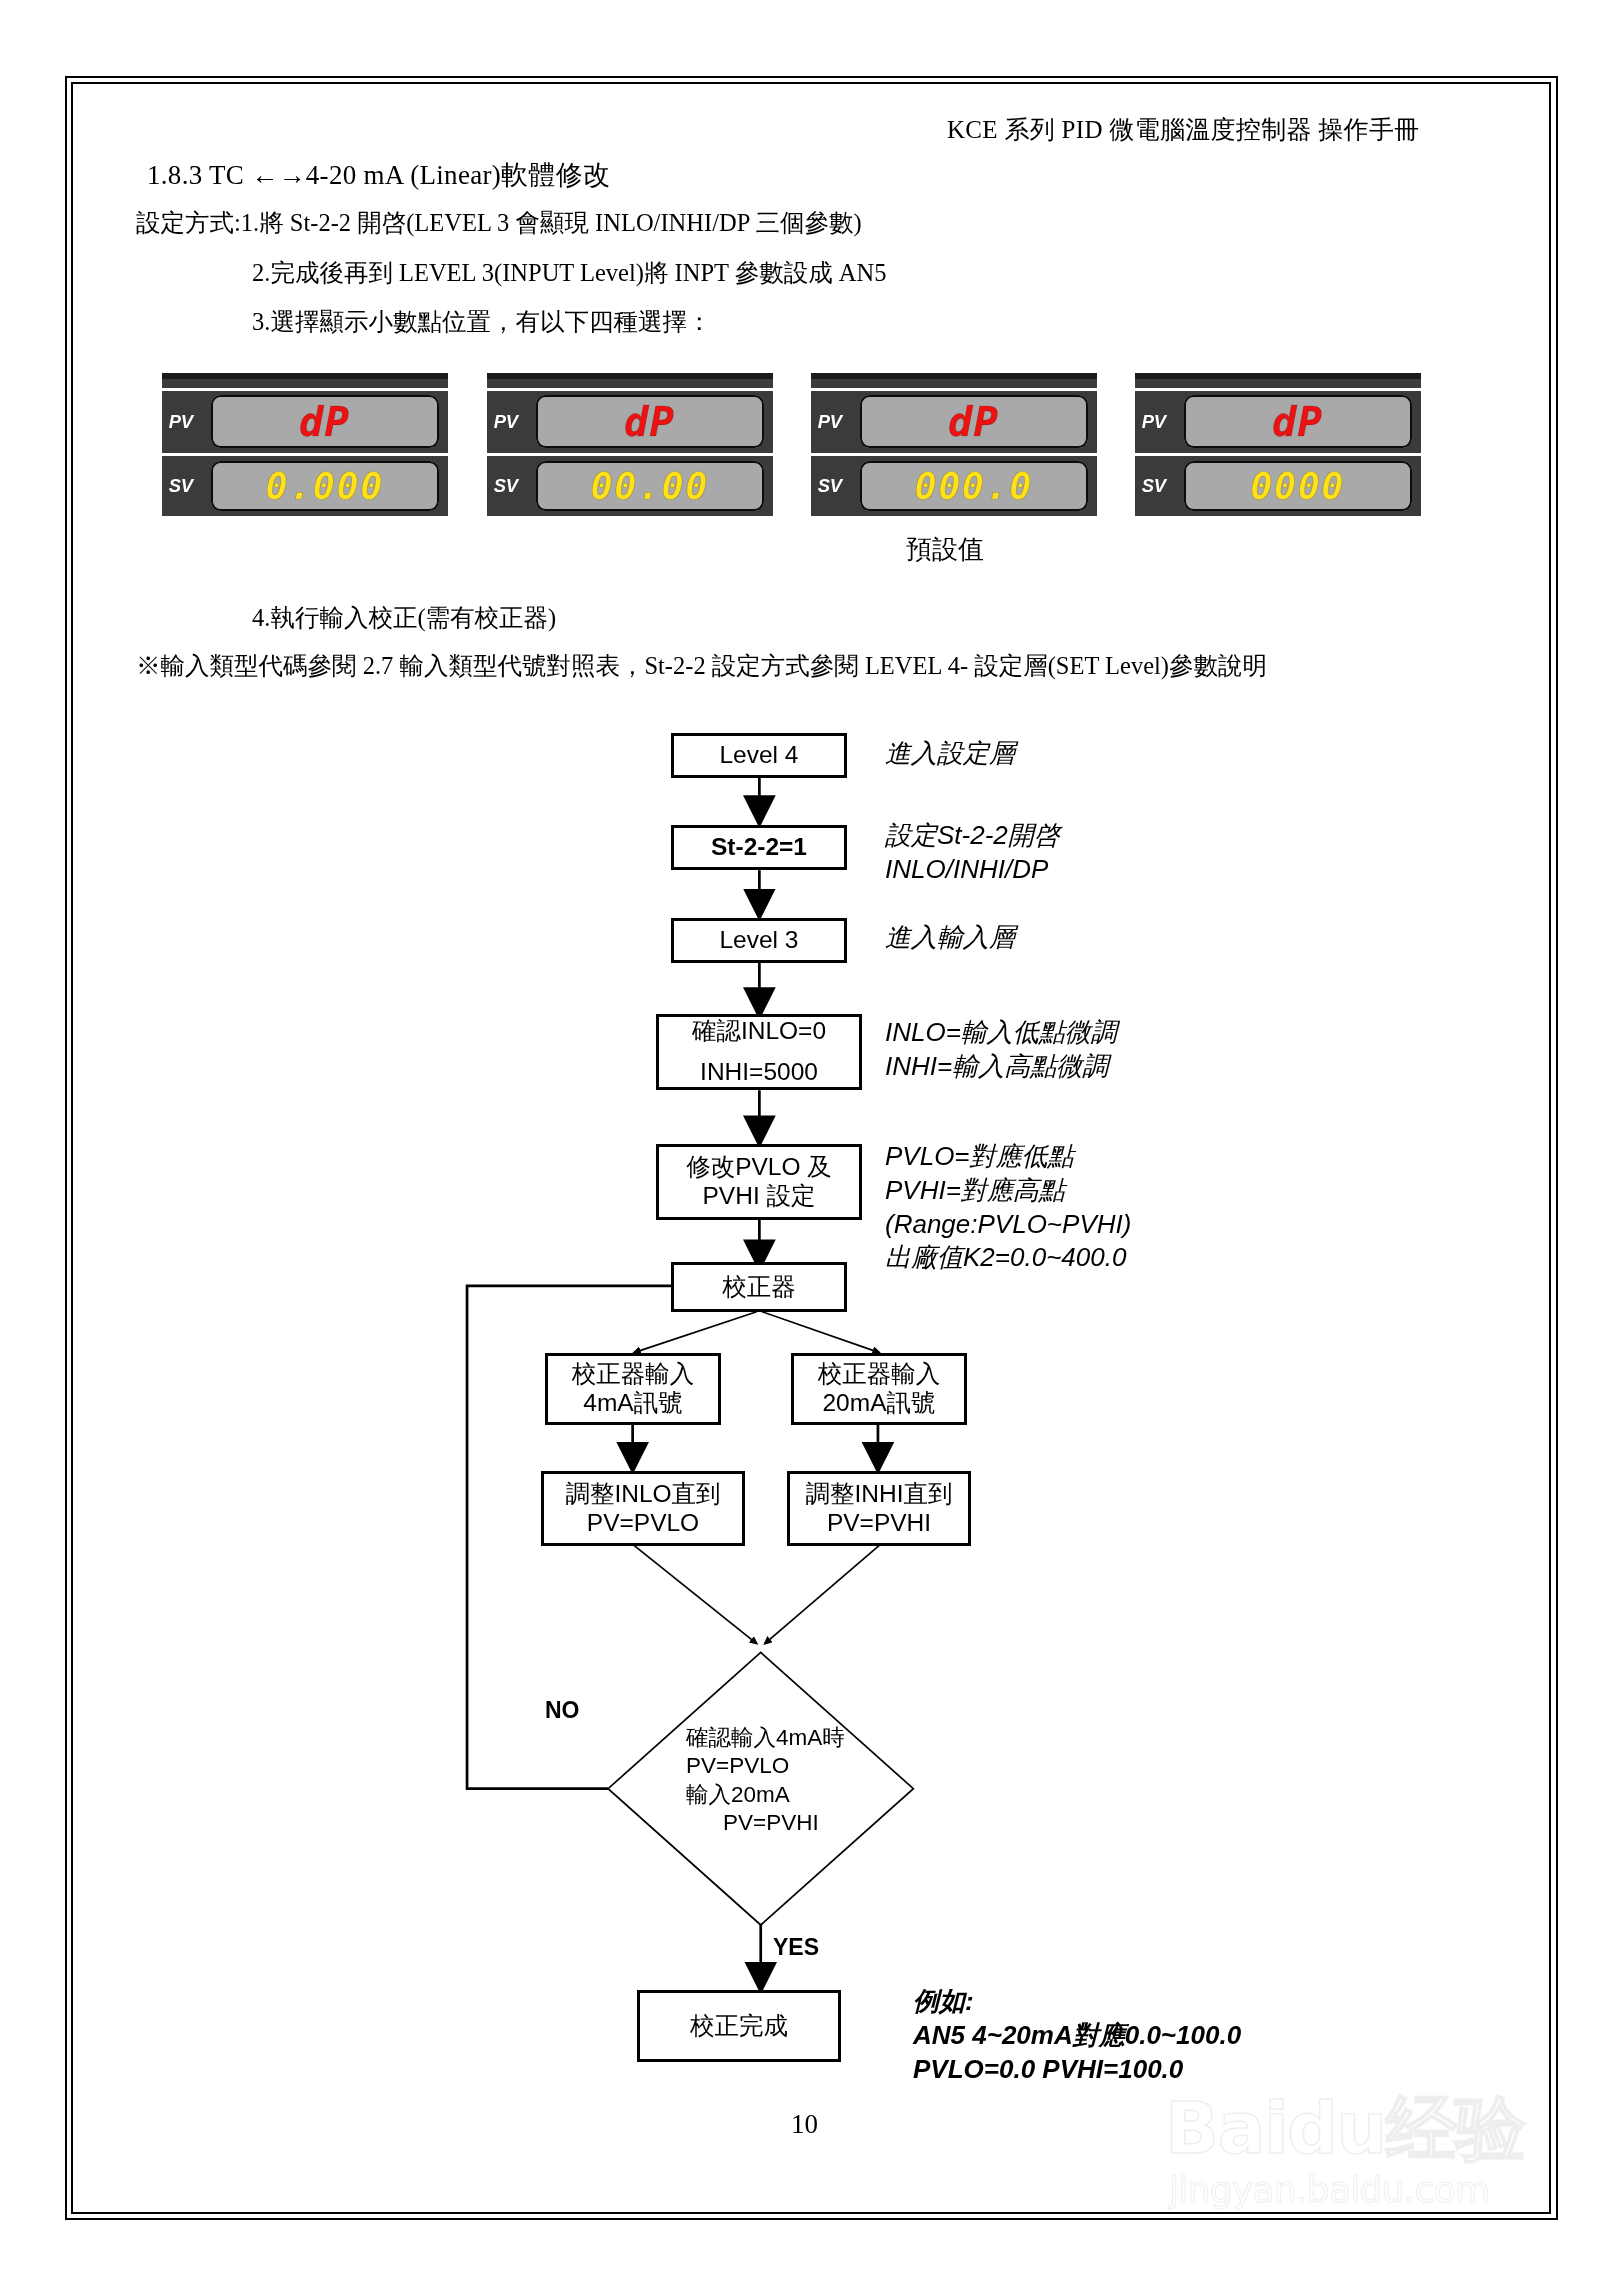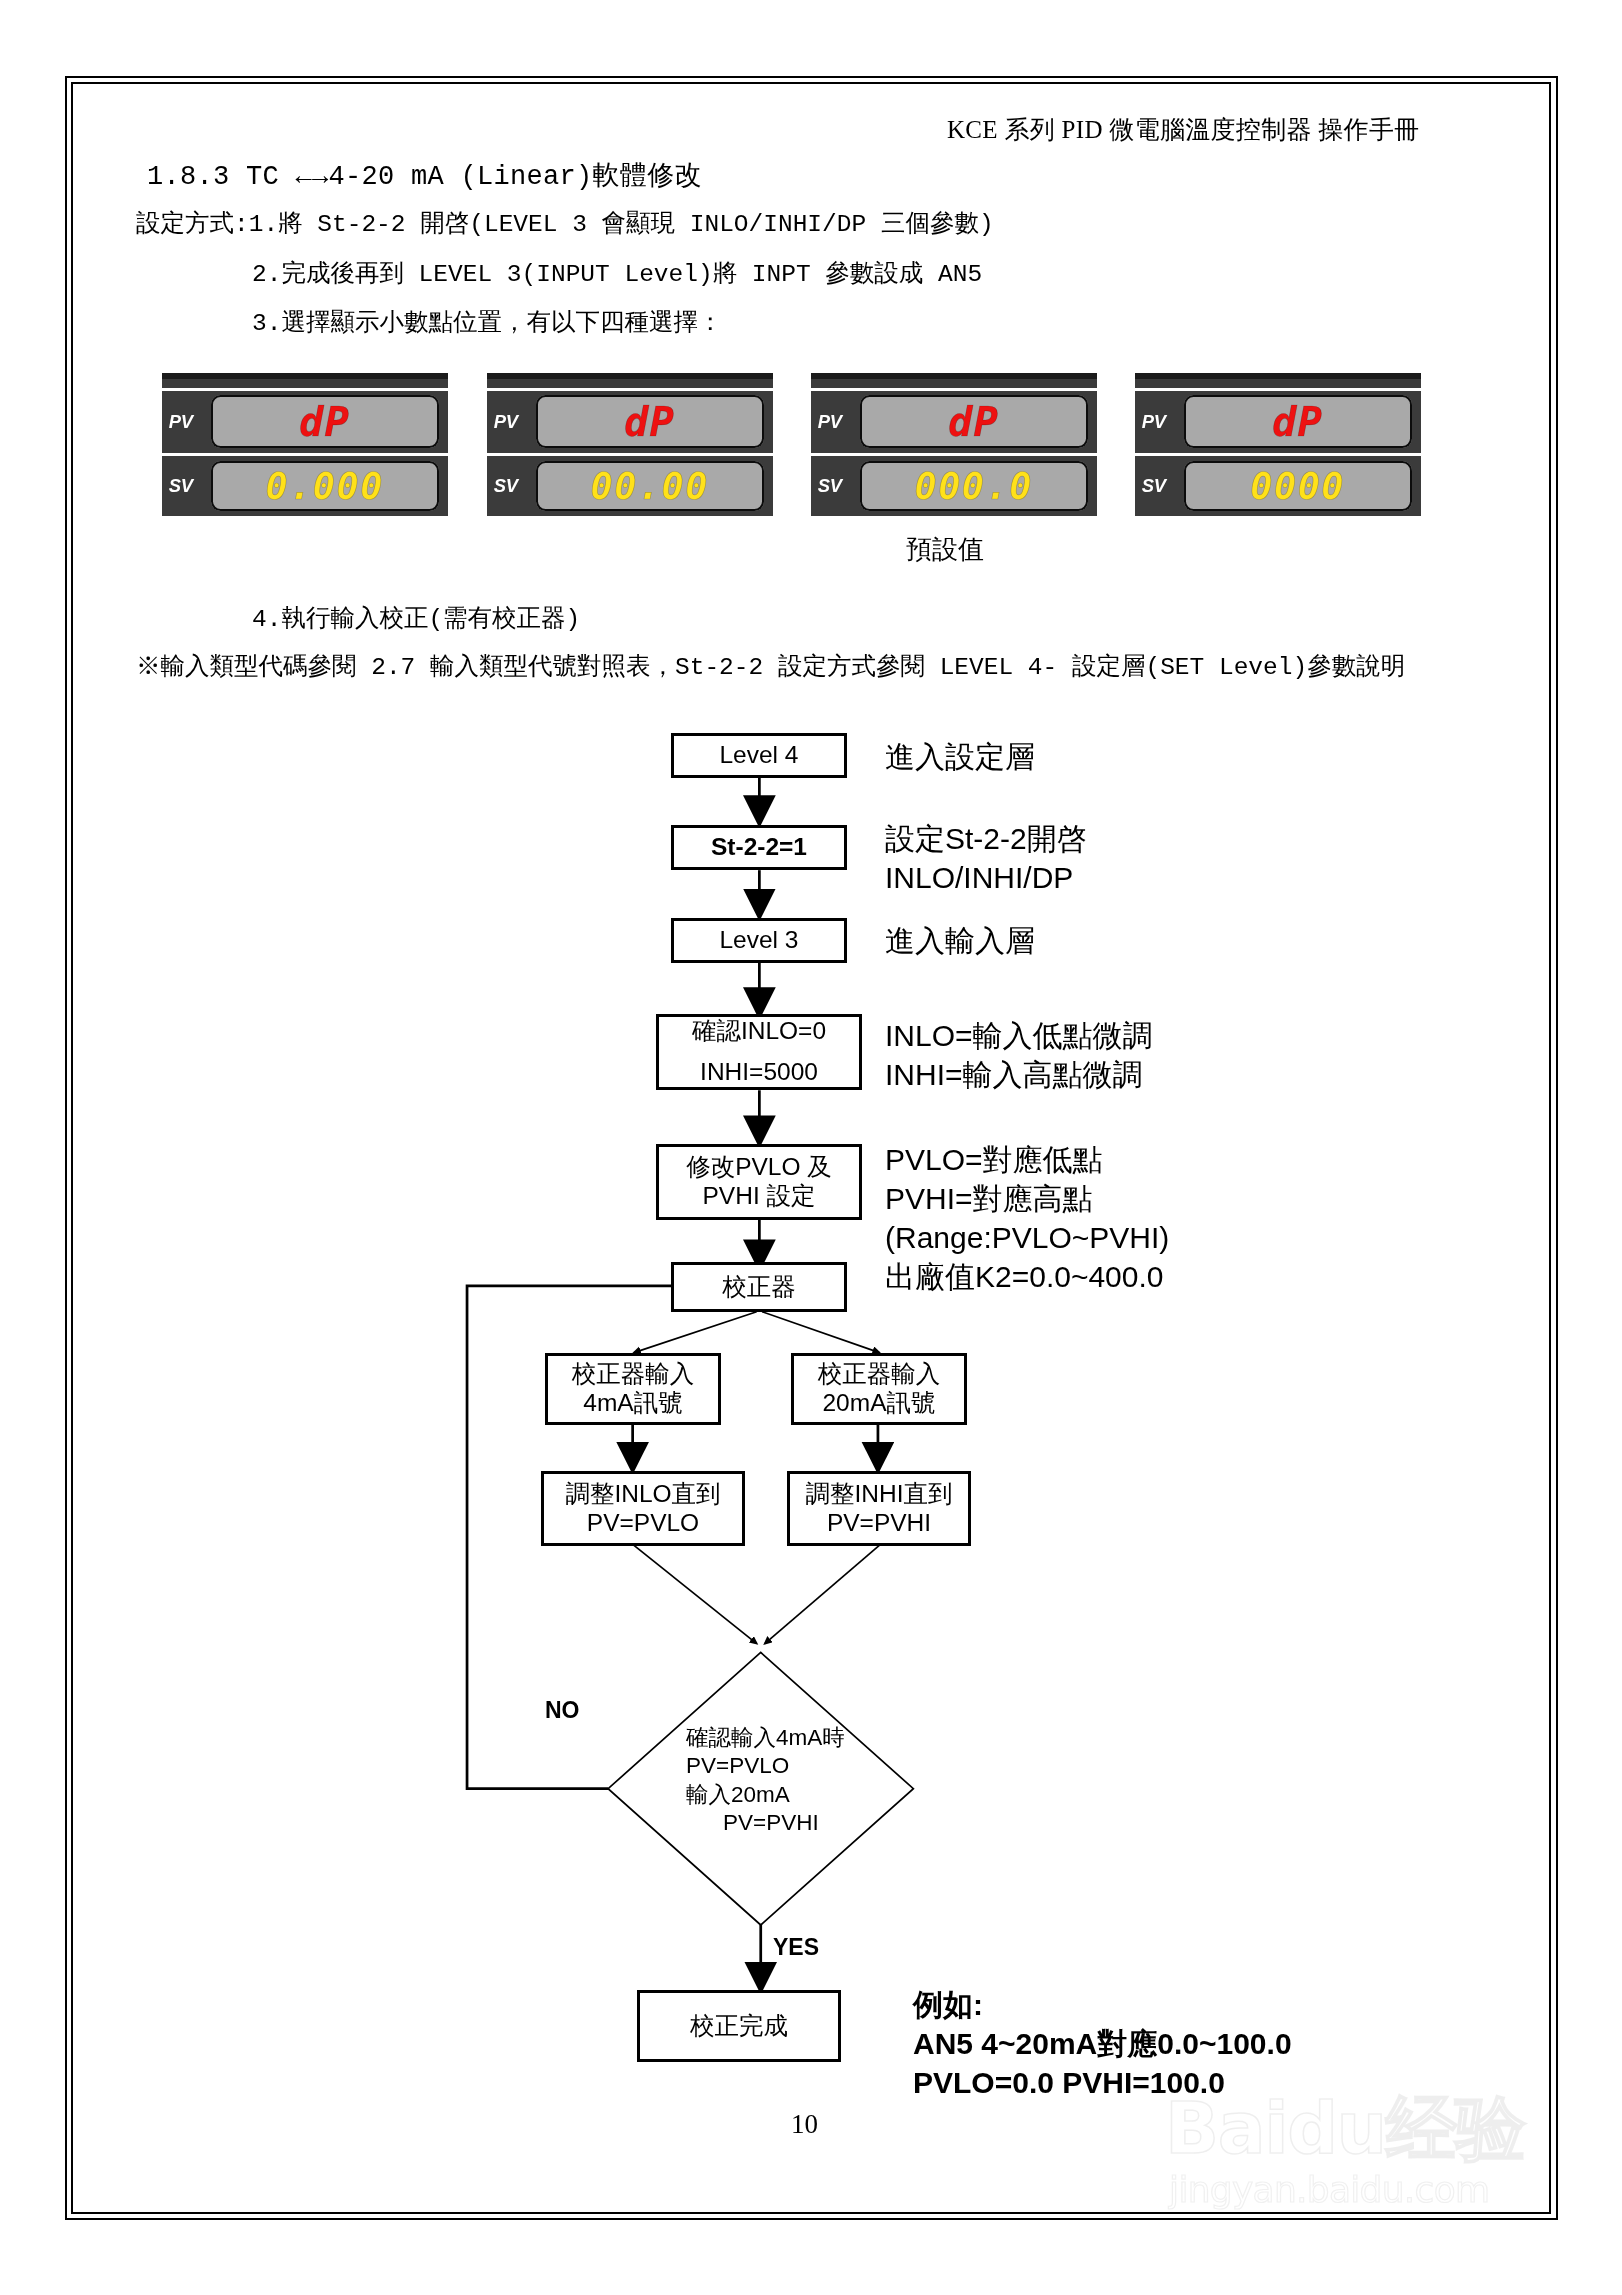--- a/index.html
+++ b/index.html
@@ -46,21 +46,21 @@
     font-family: "Liberation Serif", "DejaVu Serif", serif;
     font-size: 25px;
     letter-spacing: 0.3px;
     white-space: nowrap;
   }
   
   .body-line {
     position: absolute;
     font-size: 24.5px;
     white-space: nowrap;
-    font-family: Liberation Mono, monospace;
+    font-family: Liberation Serif, serif;
   }
   #sec-title {
     left: 147px;
     top: 157px;
     font-size: 27px;
     letter-spacing: 0.3px;
   }
   #set-line1 { left: 136px; top: 206px; }
   #set-line2 { left: 252px; top: 256px; }
   #set-line3 { left: 252px; top: 305px; }
@@ -152,23 +152,24 @@
     align-items: center;
     justify-content: center;
     font-size: 24.5px;
     line-height: 1.18;
     text-align: center;
     white-space: nowrap;
   }
   .fc-box.bold { font-weight: bold; }
   .fc-note {
     position: absolute;
-    font-size: 30px;
+    font-size: 26px;
     line-height: 1.30;
     white-space: nowrap;
+    font-style: italic;
   }
   .fc-note.bold { font-weight: bold; }
   .fc-edge-label {
     position: absolute;
     font-size: 23px;
     font-weight: bold;
     white-space: nowrap;
   }
   #diamond-text {
     position: absolute;

